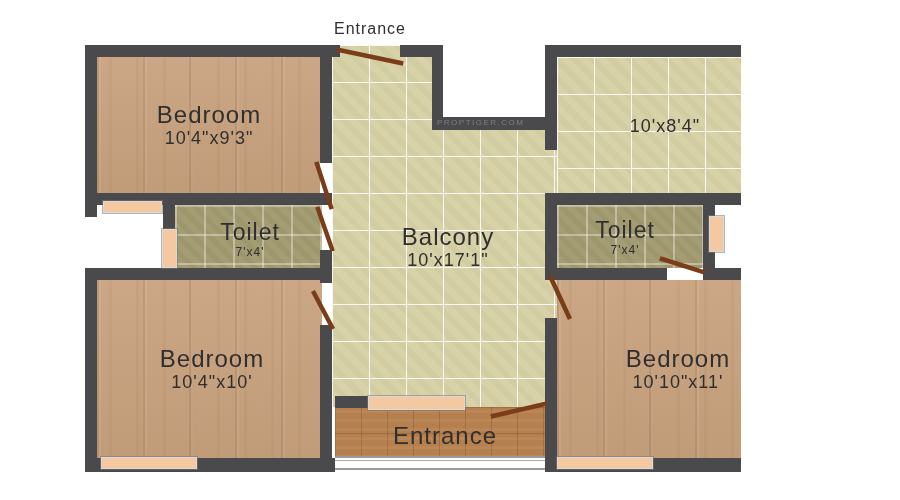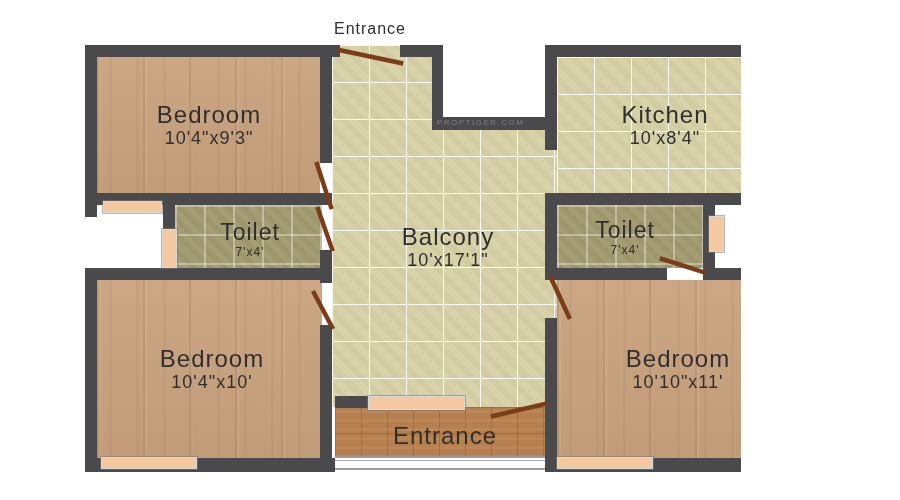--- a/index.html
+++ b/index.html
@@ -137,21 +137,20 @@
 
   <div id="entrance-label">Entrance</div>
   <div id="watermark">proptiger.com</div>
 
   <div class="room-label" style="left:119px;top:96px;width:180px;height:58px;">
     <div class="room-name">Bedroom</div>
     <div class="room-dims">10'4"x9'3"</div>
   </div>
 
   <div class="room-label" style="left:575px;top:96px;width:180px;height:58px;">
-    <div class="room-name">Kitchen</div>
     <div class="room-dims">10'x8'4"</div>
   </div>
 
   <div class="room-label small" style="left:180px;top:216px;width:140px;height:46px;">
     <div class="room-name">Toilet</div>
     <div class="room-dims">7'x4'</div>
   </div>
 
   <div class="room-label" style="left:358px;top:219px;width:180px;height:56px;">
     <div class="room-name">Balcony</div>

